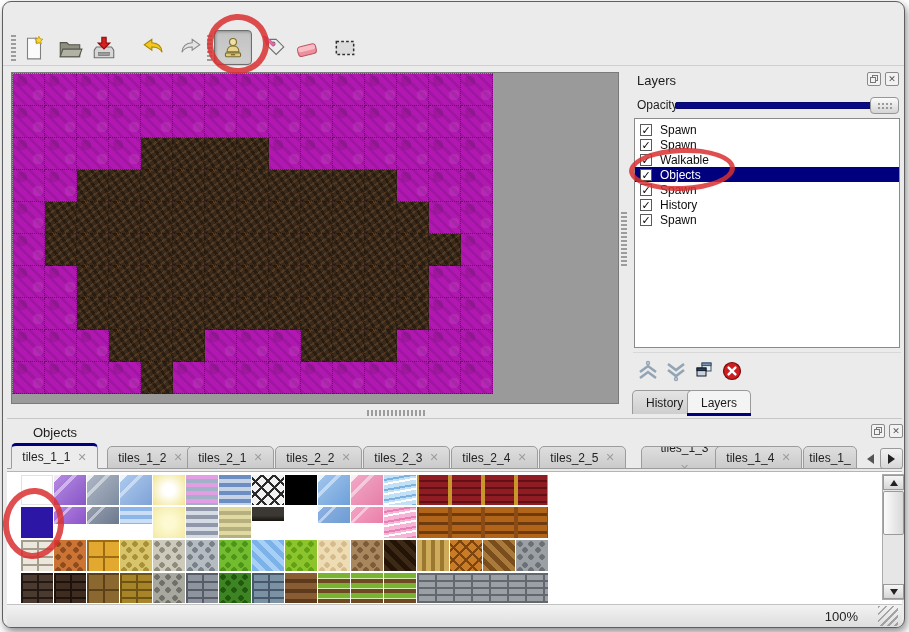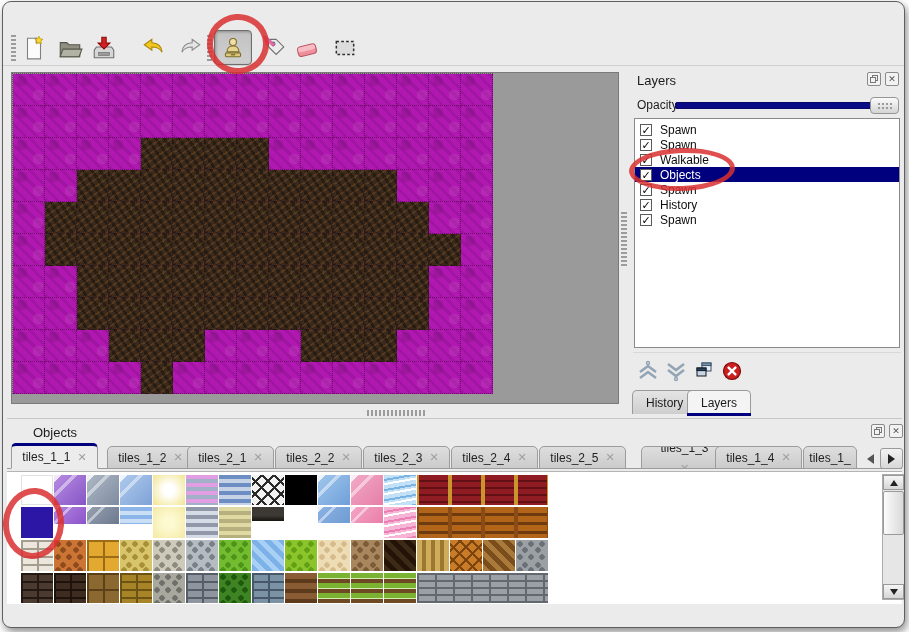--- a/index.html
+++ b/index.html
@@ -532,19 +532,23 @@
   <div class="vsb">
     <div class="vsb-btn" style="top:0">
         <div class="tri-u"></div>
       </div>
     <div class="vsb-thumb"></div>
     <div class="vsb-btn" style="bottom:0">
         <div class="tri-d"></div>
       </div>
   </div>
 
+  <div class="statusbar">
+    <div class="zoom-label">100%</div>
+    <div class="resize-grip"></div>
+  </div>
 
   <div id="annoLayer">
       <div class="anno" style="left: 204px; top: 12px; width: 62px; height: 60px; border: 6px solid rgb(217, 48, 48); transform: rotate(-4deg);"></div>
       <div class="anno" style="left: 626px; top: 146px; width: 106px; height: 43px; border: 5px solid rgb(217, 48, 48); transform: rotate(-2deg);"></div>
       <div class="anno" style="left: 0px; top: 486px; width: 61px; height: 71px; border: 6px solid rgb(217, 48, 48); transform: rotate(4deg);"></div>
     </div>
 </div>
 
 </body></html>

